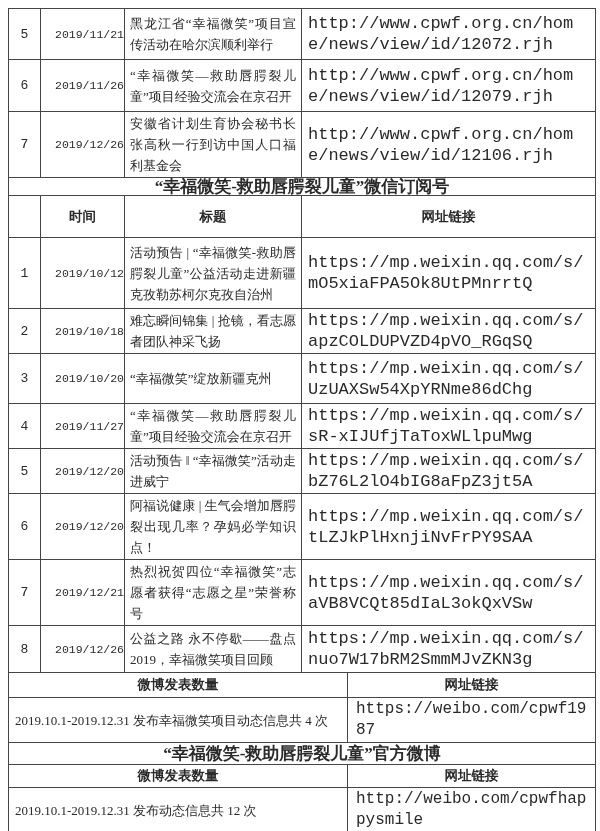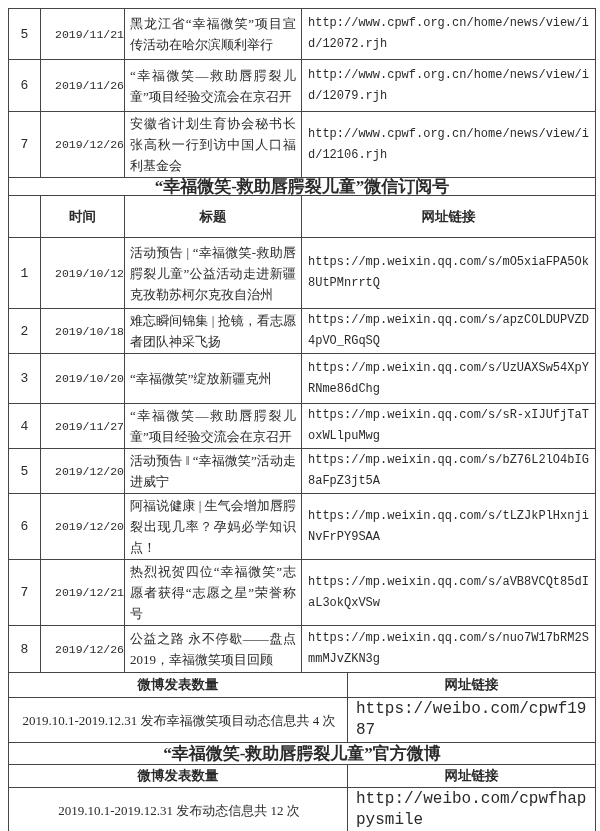--- a/index.html
+++ b/index.html
@@ -40,41 +40,41 @@
     font-size:11.5px;
     white-space:nowrap;
     padding:0;
   }
   .c-title{
     text-align:justify;
     padding:1px 5px;
   }
   .c-url{
     font-family:"Liberation Mono","DejaVu Sans Mono",monospace;
-    font-size:12px;
+    font-size:17px;
     line-height:21px;
     word-break:break-all;
     padding:1px 4px 1px 6px;
     letter-spacing:0;
   }
   .sec-hdr{
     text-align:center;
     font-weight:bold;
     font-size:17px;
     line-height:16px;
     padding:0;
   }
   .col-hdr{
     text-align:center;
     font-weight:bold;
     font-size:13.5px;
     line-height:16px;
   }
   .c-count{
-    text-align:center;
+    text-align:left;
     padding:1px 4px 1px 6px;
     font-size:13px;
   }
   .c-url-sm{
     font-family:"Liberation Mono","DejaVu Sans Mono",monospace;
     font-size:16px;
     padding:1px 2px 1px 8px;
     word-break:break-all;
   }
 </style>

